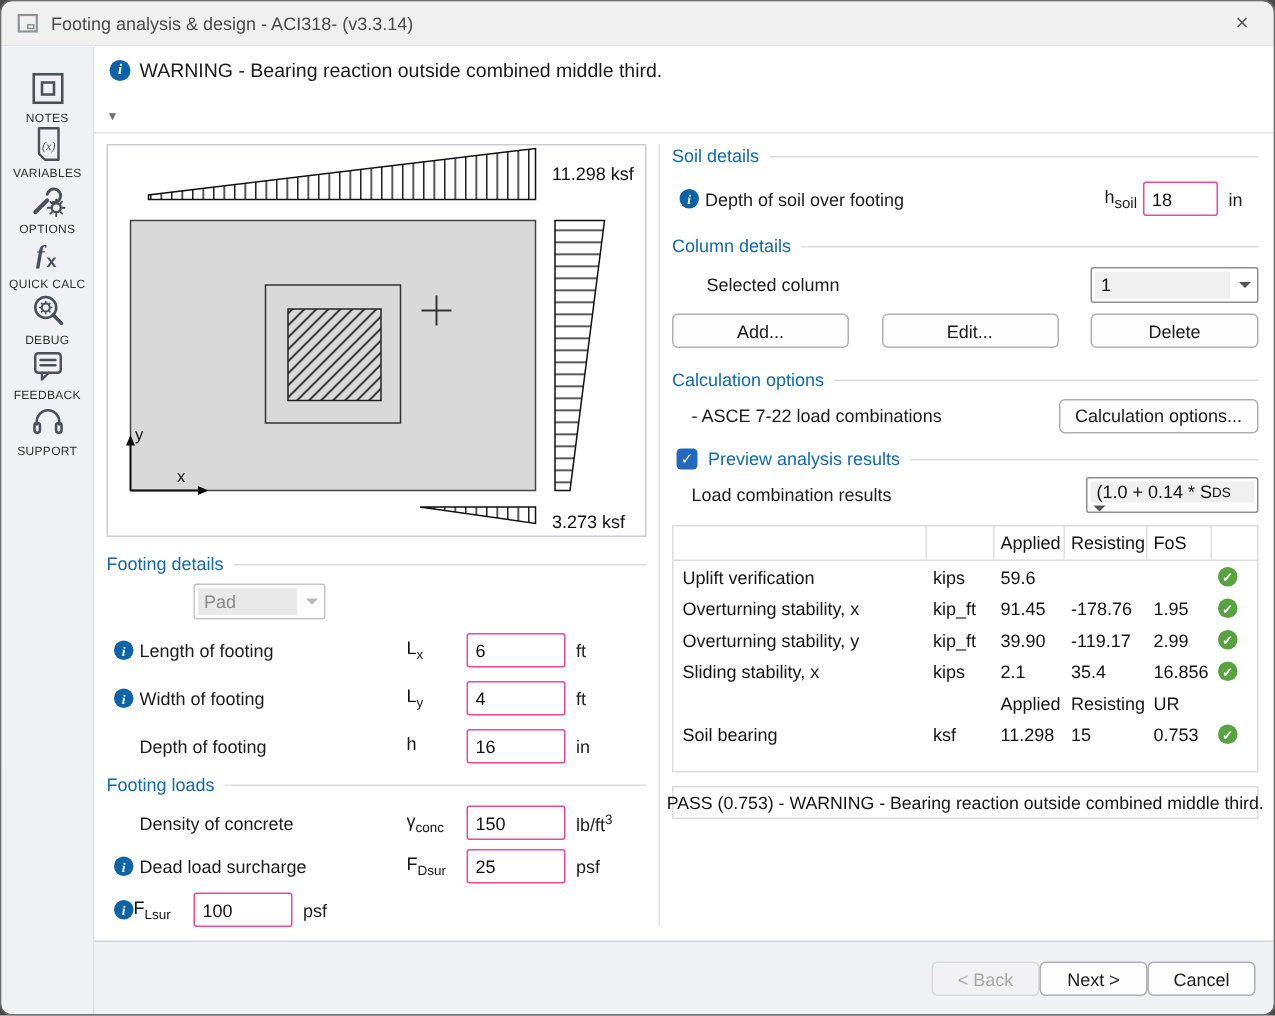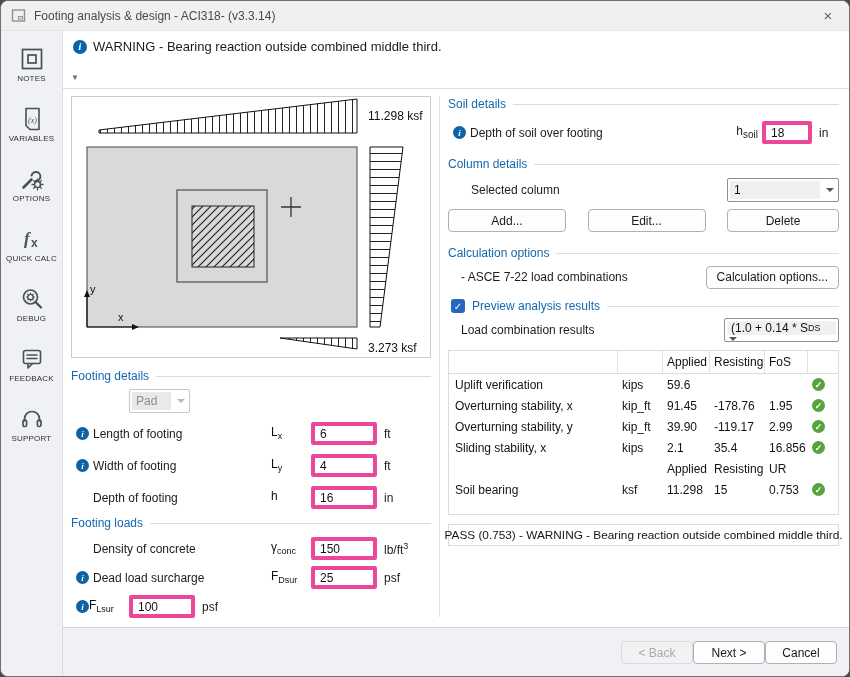--- a/index.html
+++ b/index.html
@@ -10,21 +10,21 @@
   html,body{width:850px;height:677px;}
   body{background:#4a4a4a; font-family:"Liberation Sans", sans-serif; font-size:12px; color:#1c1c1c;}
   .window{position:relative;width:850px;height:677px;background:#fff;border:1px solid #6f6f6f;border-radius:8px;overflow:hidden;}
 
   
   .titlebar{position:absolute;left:0;top:0;right:0;height:30px;background:#f0f0f0;border-bottom:1px solid #e6e6e6;display:flex;align-items:center;padding:0 10px;border-radius:8px 8px 0 0;}
   .titlebar .title{margin-left:8px;color:#4a4a4a;font-size:12px;}
   .titlebar .close{margin-left:auto;width:22px;height:22px;display:flex;align-items:center;justify-content:center;color:#5f5f5f;font-size:15px;cursor:default;}
 
   
-  .sidebar{position:absolute;left:0;top:30px;bottom:0;width:62px;background:var(--chrome);border-right:1px solid var(--line);display:flex;flex-direction:column;align-items:center;padding-top:15px;gap:23px;}
+  .sidebar{position:absolute;left:0;top:30px;bottom:0;width:62px;background:var(--chrome);border-right:1px solid var(--line);display:flex;flex-direction:column;align-items:center;padding-top:15px;}
   .nav-item{display:flex;flex-direction:column;align-items:center;gap:2px;width:62px;}
   .nav-item .lbl{font-size:8px;letter-spacing:.2px;color:#2e2e2e;text-align:center;white-space:nowrap;}
   .nav-item svg{display:block;}
 
   
   .banner{position:absolute;left:62px;top:30px;right:0;height:58px;background:#fff;border-bottom:1px solid #dfdfdf;padding:8px 10px;}
   .banner-row{display:flex;align-items:center;gap:6px;}
   .banner-text{font-size:13px;color:#1b1b1b;}
   .banner-caret{position:absolute;left:8px;bottom:6px;font-size:8px;color:#6f6f6f;line-height:1;}
 
@@ -47,33 +47,33 @@
   
   .diagram-panel{width:360px;height:262px;border:1px solid #cdcdd1;background:#fff;}
 
   
   .frow{display:flex;align-items:center;height:23px;margin-top:9px;padding-left:5px;}
   .frow .rlabel{width:178px;color:#1b1b1b;}
   .frow .rlabel.dis{color:#9a9a9a;}
   .frow .sym{width:36px;text-align:left;margin-right:4px;white-space:nowrap;color:#111;}
   .frow sub{font-size:9px;}
   .frow sup{font-size:9px;}
-  .tb{width:66px;height:23px;border:4px solid #ec4899;border-radius:2px;padding:0 5px;font-family:"Liberation Sans",sans-serif;font-size:12px;color:#111;background:#fff;}
+  .tb{width:66px;height:23px;border:1px solid #ec4899;border-radius:2px;padding:0 5px;font-family:"Liberation Sans",sans-serif;font-size:12px;color:#111;background:#fff;}
   .frow .unit{margin-left:7px;white-space:nowrap;}
 
   
   .combo{display:flex;align-items:stretch;border:1px solid #8f8f8f;border-radius:2px;background:#fff;height:24px;overflow:hidden;}
   .combo .val{flex:1;background:#f0f0f0;margin:2px;padding:0 4px;display:flex;align-items:center;white-space:nowrap;overflow:hidden;font-size:12px;color:#111;}
   .combo .val sub{font-size:9px;}
   .combo .chev{width:16px;display:flex;align-items:center;justify-content:center;}
   .tri{width:0;height:0;border-left:4px solid transparent;border-right:4px solid transparent;border-top:4px solid #555;}
   .combo.disabled{border-color:#c6c6c6;}
   .combo.disabled .val{background:#e9e9e9;color:#8c8c8c;}
   .combo.disabled .tri{border-top-color:#b8b8b8;}
-  .combo.pad{width:61px;height:24px;}
+  .combo.pad{width:88px;height:24px;}
 
   
   .btn{height:23px;border:1px solid #b0b0b0;border-radius:4px;background:#fdfdfd;font-family:"Liberation Sans",sans-serif;font-size:12px;color:#1a1a1a;display:inline-flex;align-items:center;justify-content:center;padding:0 10px;white-space:nowrap;cursor:default;}
   .btn.disabled{background:#f2f2f5;color:#a8a8a8;border-color:#dadada;}
 
   
   .rrow{display:flex;align-items:center;padding-left:5px;}
   .soil-row{margin-top:9px;height:23px;}
   .soil-row .rlabel{flex:1;}
   .soil-row .sym{text-align:right;margin-right:4px;white-space:nowrap;}

